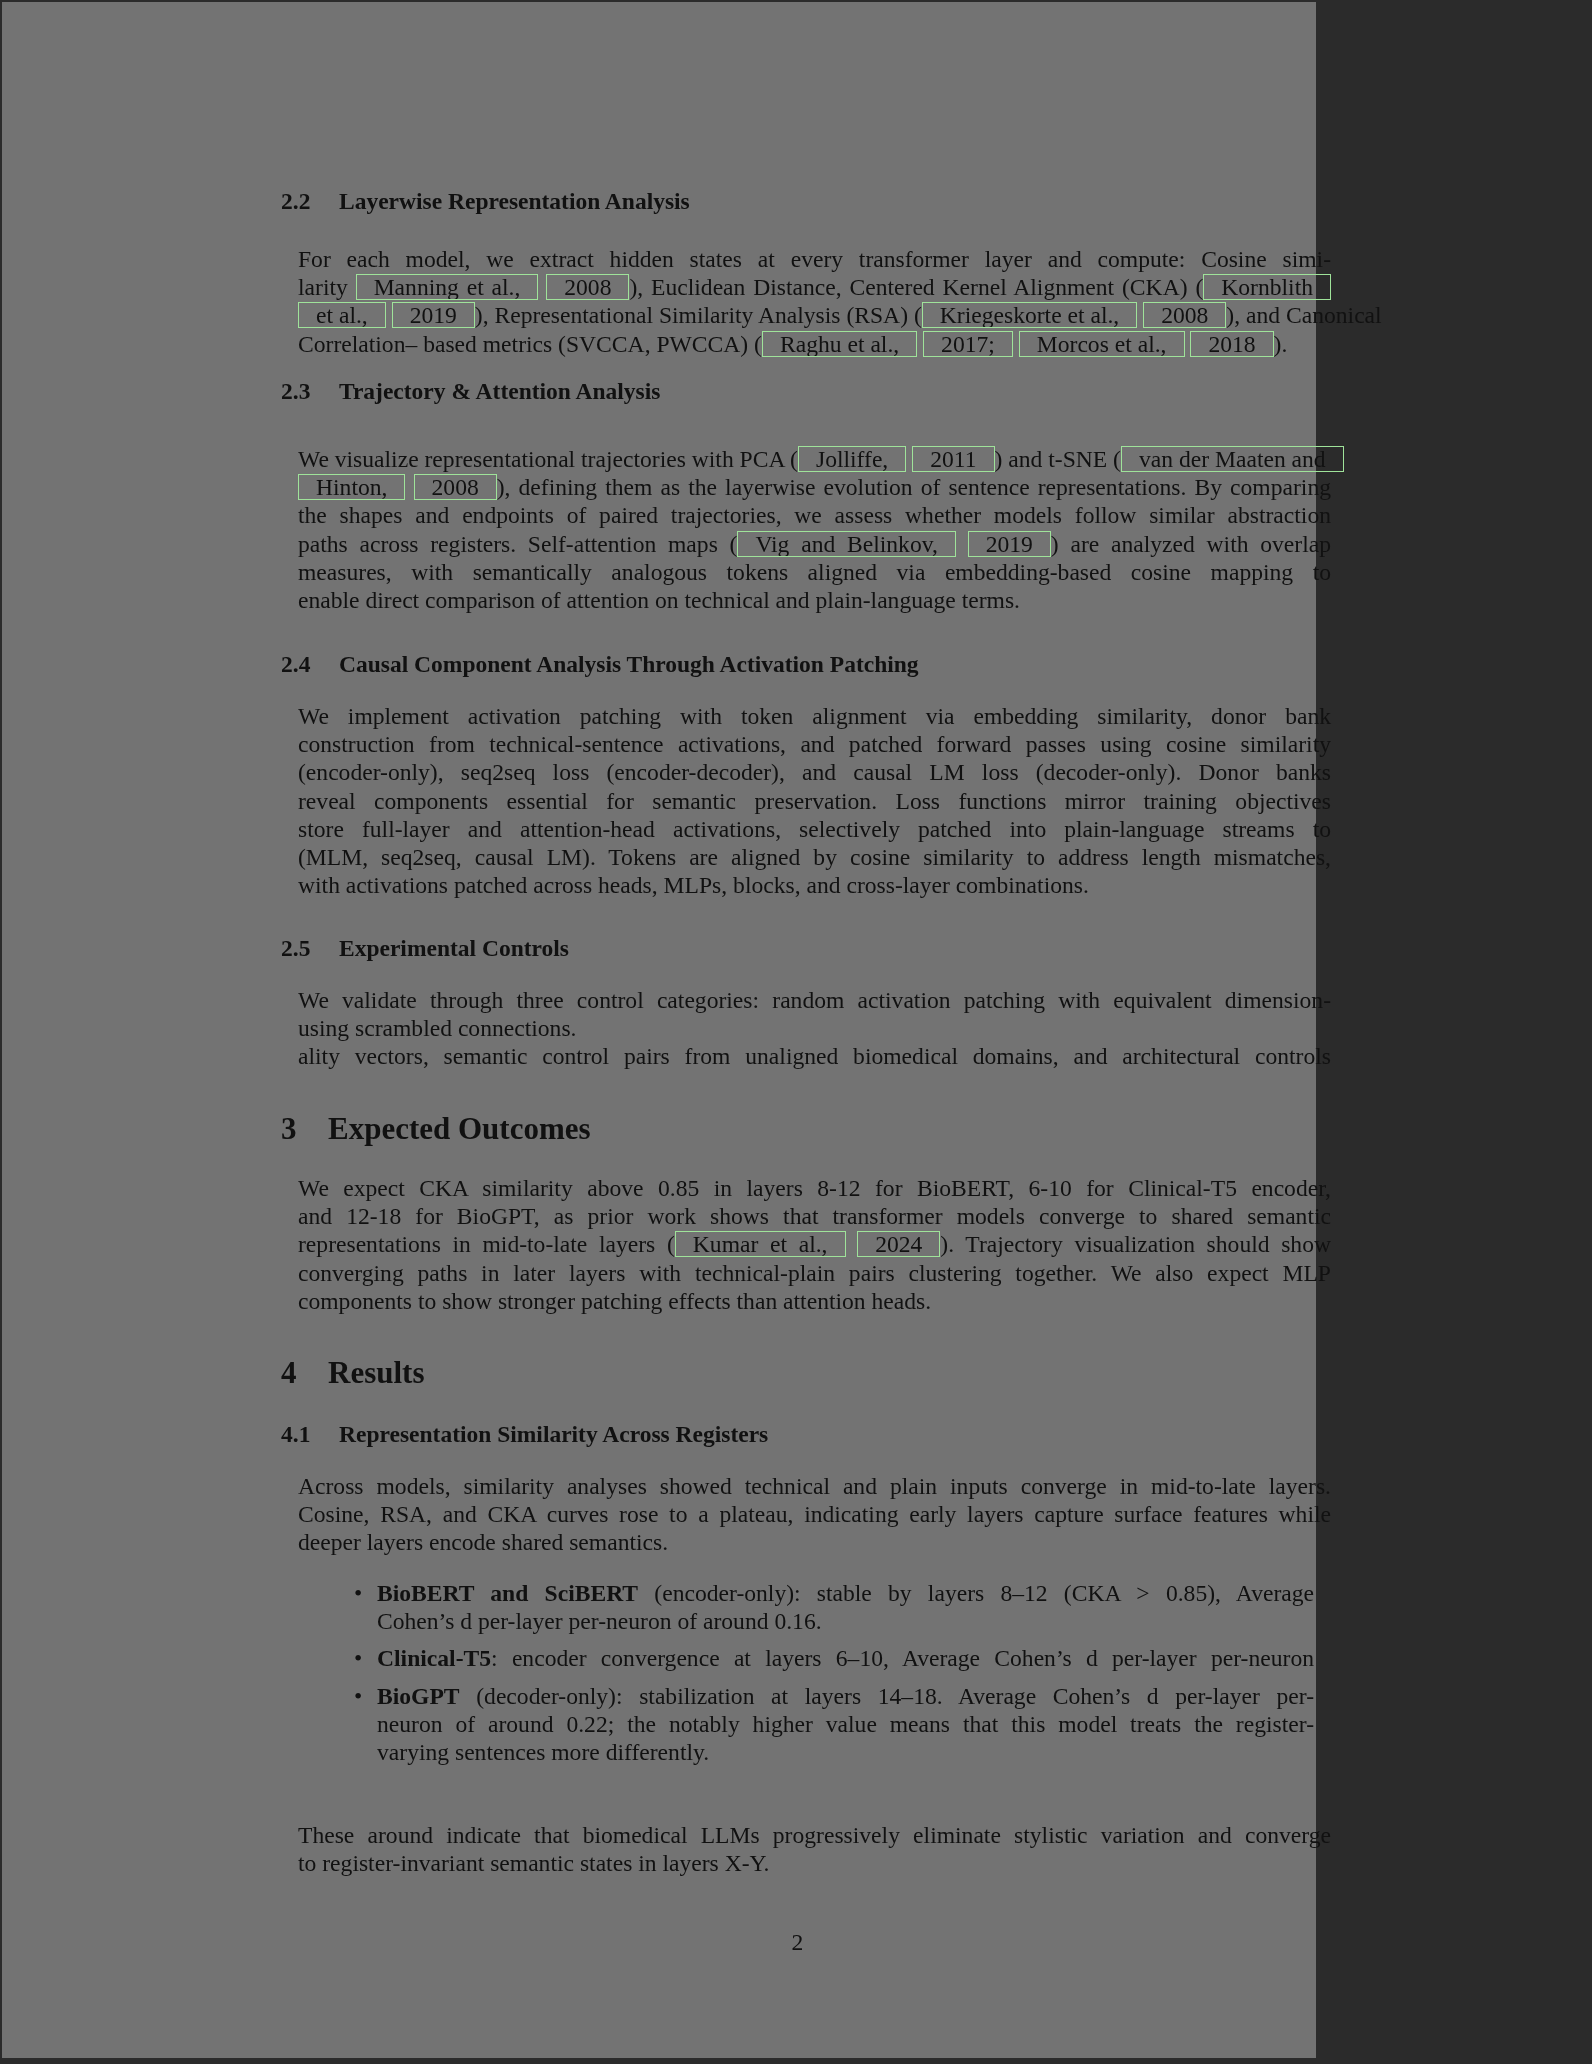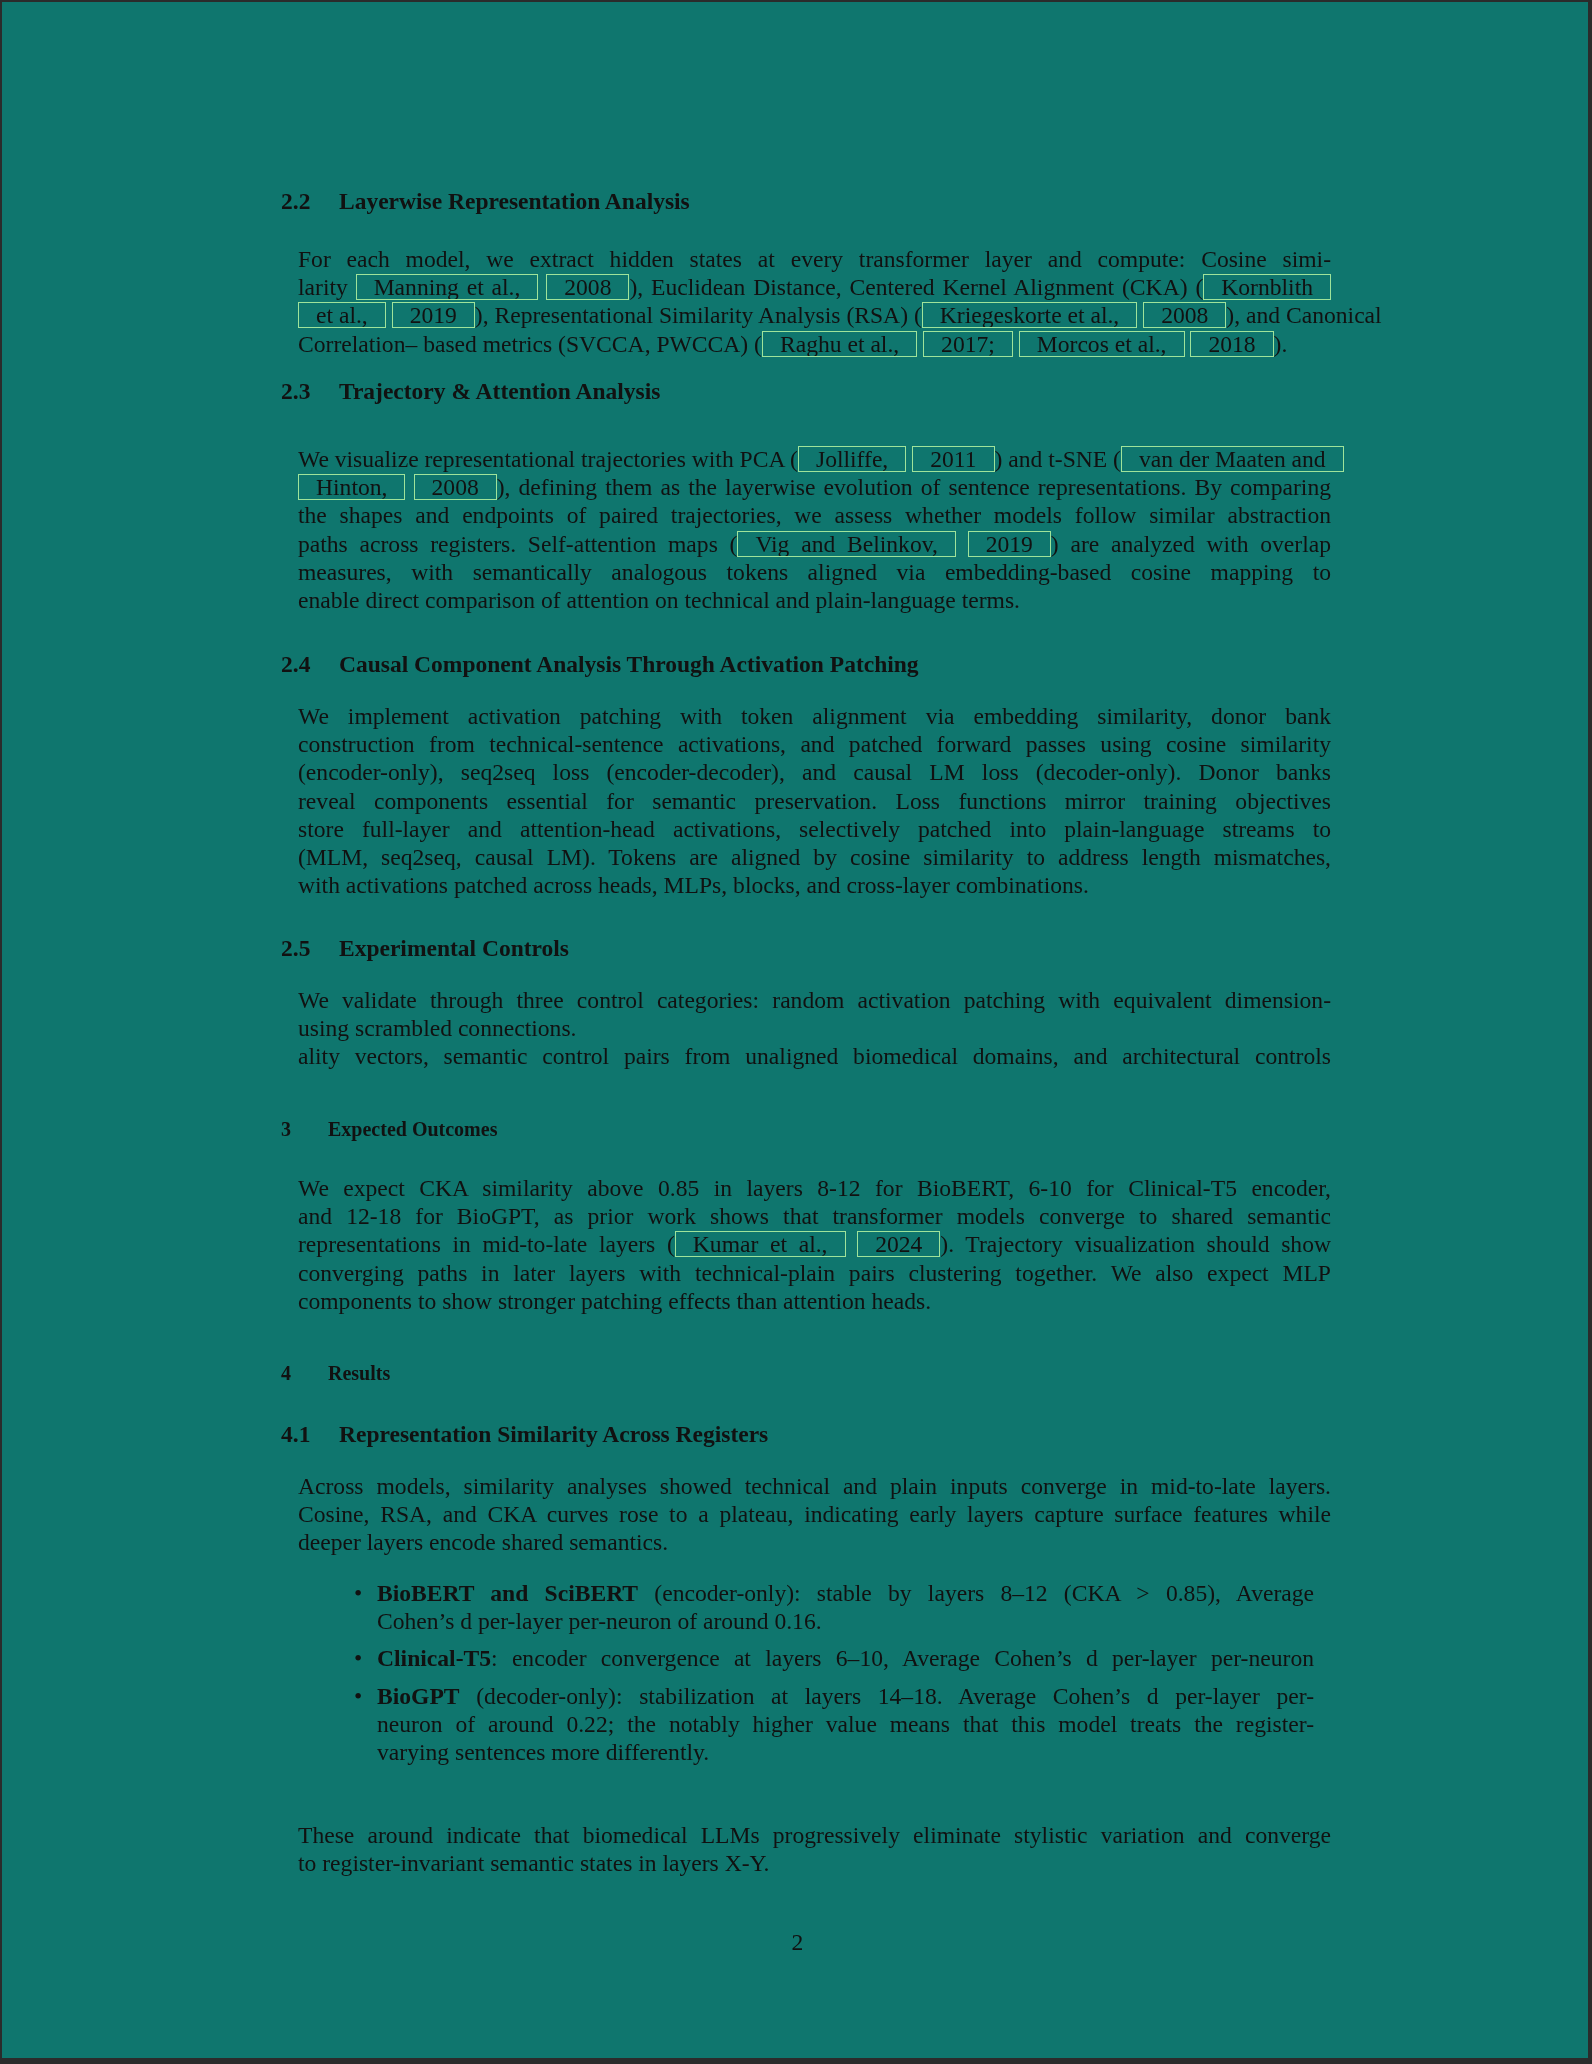--- a/index.html
+++ b/index.html
@@ -4,32 +4,32 @@
 <style>
   html, body { margin: 0; padding: 0; }
   body {
     width: 1592px; height: 2064px; overflow: hidden;
     background: #2b2b2b;
     font-family: "Liberation Serif", "DejaVu Serif", serif;
     color: #111;
   }
   .page {
     position: absolute; left: 2px; top: 2px;
-    width: 1586px; height: 2056px;
-    background: #0f766e;
+    width: 1314px; height: 2056px;
+    background: #737373;
   }
   .col {
     position: absolute; left: 279px; top: 0; width: 1033px;
   }
   .h2 {
     position: absolute; left: 0; font-weight: bold; font-size: 23.5px;
     line-height: 28px; white-space: nowrap;
   }
   .h1 {
-    position: absolute; left: 0; font-weight: bold; font-size: 20px;
+    position: absolute; left: 0; font-weight: bold; font-size: 31px;
     line-height: 34px; white-space: nowrap;
   }
   .num2 { display: inline-block; width: 58px; }
   .num1 { display: inline-block; width: 47px; }
   .para {
     position: absolute; left: 0; width: 1033px;
     font-size: 23.6px; line-height: 28.2px;
     text-align: justify; hyphens: manual; margin-left: 17px;
   }
   .line { display: block; text-align: justify; text-align-last: justify; white-space: nowrap; }

